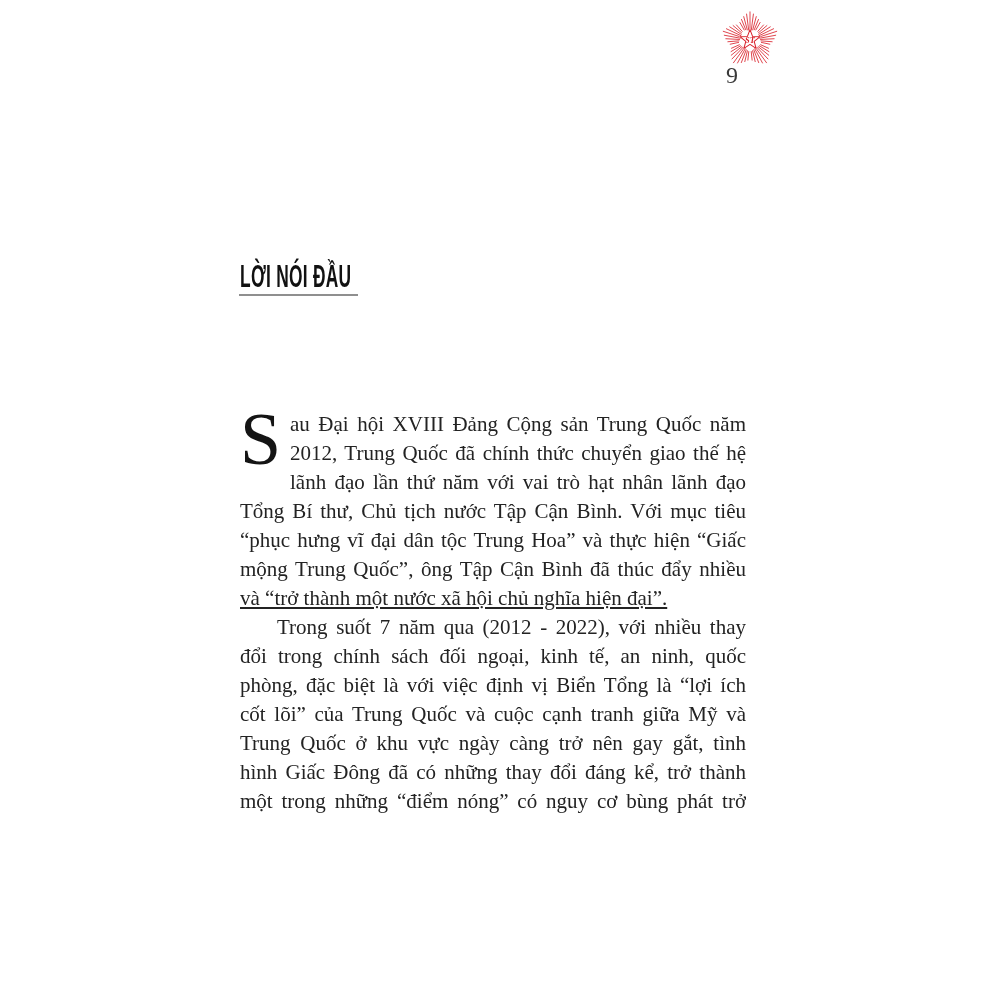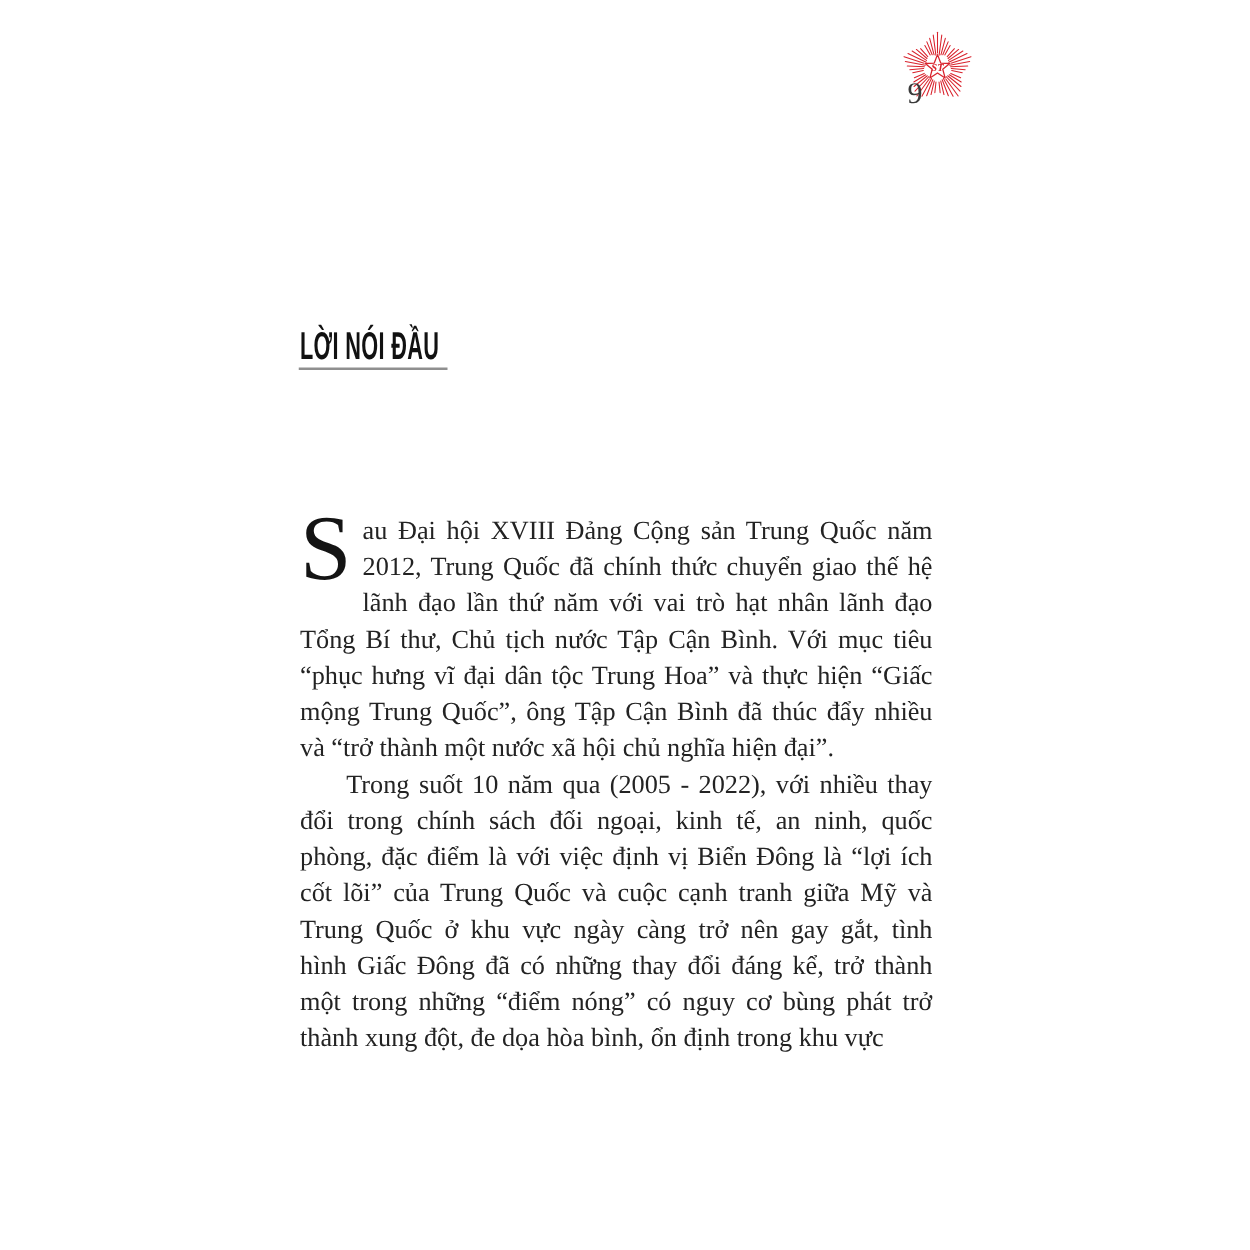--- a/index.html
+++ b/index.html
@@ -3,21 +3,21 @@
 <meta charset="utf-8">
 <style>
   :root { --logo-color: #d9232d; }
   * { margin: 0; padding: 0; box-sizing: border-box; }
   html, body { width: 1000px; height: 1000px; background: #ffffff; overflow: hidden; }
   body { position: relative; font-family: "Liberation Serif", serif; color: #222; }
 
   .page { position: absolute; inset: 0; background: #fff; }
 
   
-  .logo-wrap { position: absolute; left: 718px; top: 24px; width: 64px; height: 60px; }
+  .logo-wrap { position: absolute; left: 718px; top: 10px; width: 64px; height: 60px; }
   .logo-wrap svg { width: 100%; height: 100%; }
   .folio {
     position: absolute; left: 726px; top: 62px;
     font-family: "Liberation Serif", serif; font-size: 24px; color: #3a3a3a;
   }
 
   
   .chapter-title {
     position: absolute; left: 240px; top: 261px;
     font-family: "Liberation Sans", sans-serif; font-weight: bold;
@@ -32,21 +32,21 @@
 
   
   .body-text {
     position: absolute; left: 240px; top: 410px; width: 506px;
     font-size: 21px; line-height: 29px; color: #232323;
   }
   .line {
     height: 29px; overflow: hidden;
     text-align: justify; text-align-last: justify;
   }
-  .line.last { text-align-last: left; }
+  .line.last { text-align-last: left; text-decoration: underline; }
   .paragraph { position: relative; }
   .drop-cap {
     float: left;
     font-size: 74px; line-height: 55px; height: 58px; width: 44px;
     margin: 2px 6px 0 0; color: #141414;
     font-family: "Liberation Serif", serif;
   }
   .paragraph.indent-first .line:first-child { text-indent: 37px; }
 </style>
 </head>
@@ -122,25 +122,24 @@
           <div class="line">2012, Trung Quốc đã chính thức chuyển giao thế hệ</div>
           <div class="line">lãnh đạo lần thứ năm với vai trò hạt nhân lãnh đạo của</div>
           <div class="line">Tổng Bí thư, Chủ tịch nước Tập Cận Bình. Với mục tiêu</div>
           <div class="line">“phục hưng vĩ đại dân tộc Trung Hoa” và thực hiện “Giấc</div>
           <div class="line">mộng Trung Quốc”, ông Tập Cận Bình đã thúc đẩy nhiều</div>
           <div class="line last">và “trở thành một nước xã hội chủ nghĩa hiện đại”.</div>
         </div>
     </div>
     <div class="paragraph indent-first">
       <div>
-          <div class="line">Trong suốt 10 năm qua (2005 - 2022), với nhiều thay</div>
+          <div class="line">Trong suốt 7 năm qua (2012 - 2022), với nhiều thay</div>
           <div class="line">đổi trong chính sách đối ngoại, kinh tế, an ninh, quốc</div>
-          <div class="line">phòng, đặc điểm là với việc định vị Biển Đông là “lợi ích</div>
+          <div class="line">phòng, đặc biệt là với việc định vị Biển Tổng là “lợi ích</div>
           <div class="line">cốt lõi” của Trung Quốc và cuộc cạnh tranh giữa Mỹ và</div>
           <div class="line">Trung Quốc ở khu vực ngày càng trở nên gay gắt, tình</div>
           <div class="line">hình Giấc Đông đã có những thay đổi đáng kể, trở thành</div>
           <div class="line">một trong những “điểm nóng” có nguy cơ bùng phát trở</div>
-          <div class="line last">thành xung đột, đe dọa hòa bình, ổn định trong khu vực</div>
         </div>
     </div>
   </div>
 
 </div>
 
 </body></html>

